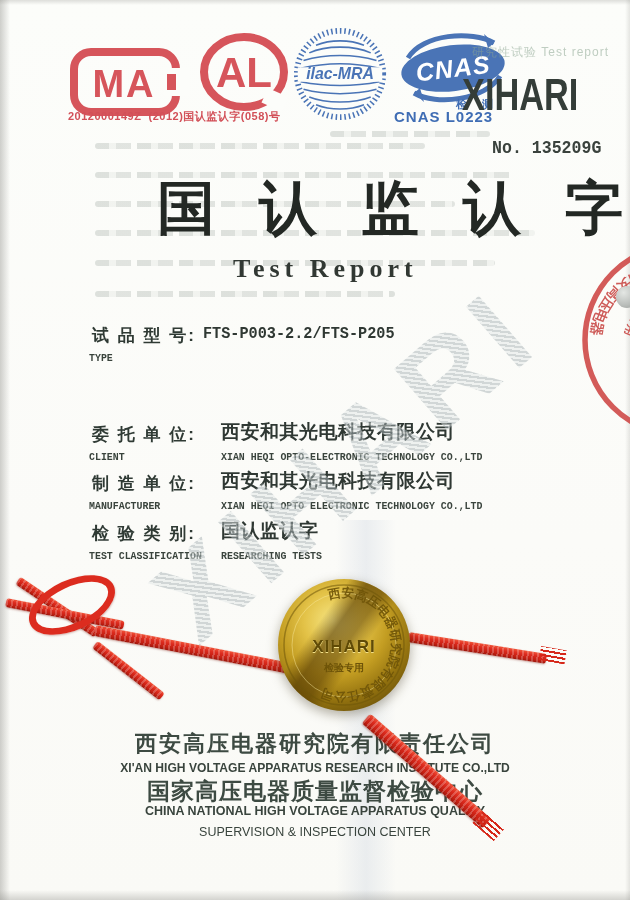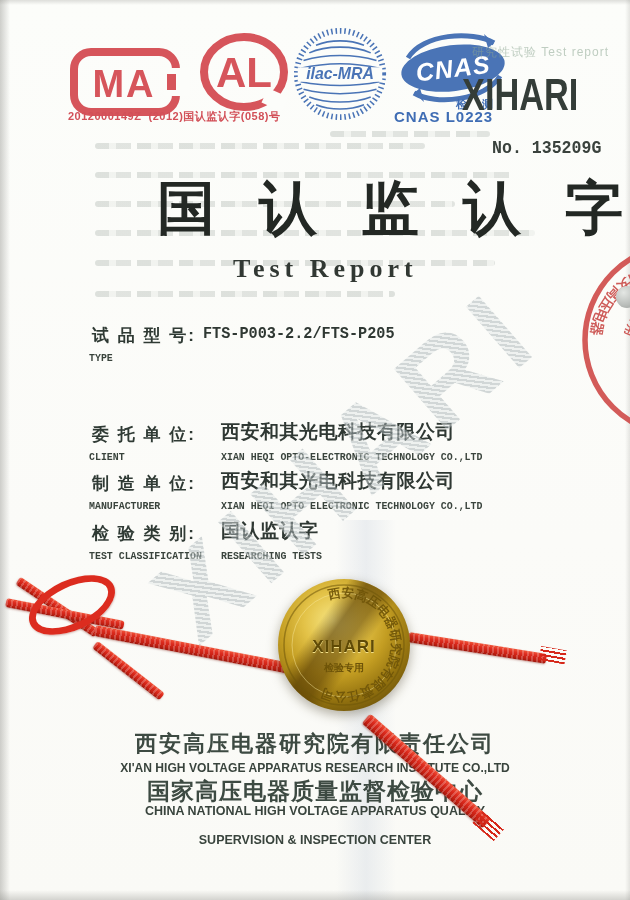--- a/index.html
+++ b/index.html
@@ -41,21 +41,21 @@
   .f-label-en{position:absolute;left:89px;top:28px;font-size:11px;font-weight:bold;color:#39433c;font-family:"Liberation Mono","DejaVu Sans Mono",monospace;transform:scaleX(.9);transform-origin:left top;white-space:nowrap;}
   .f-value-cn{position:absolute;left:221px;top:-4px;font-size:19px;font-weight:bold;color:#2f3833;letter-spacing:.5px;white-space:pre;}
   .f-value-code{position:absolute;left:203px;top:1px;font-size:16px;font-weight:bold;color:#2f3833;font-family:"Liberation Mono","DejaVu Sans Mono",monospace;transform:scaleX(.95);transform-origin:left top;white-space:nowrap;}
   .f-value-en{position:absolute;left:221px;top:28px;font-size:11px;font-weight:bold;color:#3a443d;font-family:"Liberation Mono","DejaVu Sans Mono",monospace;transform:scaleX(.9);transform-origin:left top;white-space:pre;}
   
   .footer{position:absolute;left:25px;width:580px;text-align:center;z-index:6;}
   .ft-cn1{top:729px;font-size:22px;font-weight:900;color:#3d4a42;letter-spacing:2px;}
   .ft-en1{top:760px;font-size:13px;font-weight:bold;color:#39443d;letter-spacing:0;transform:scaleX(.93);}
   .ft-cn2{top:776px;font-size:23px;font-weight:900;color:#3d4a42;letter-spacing:1px;}
   .ft-en2{top:804px;font-size:12.5px;font-weight:bold;color:#39443d;}
-  .ft-en3{top:825px;font-size:12.5px;font-weight:bold;color:#39443d;margin-top:8px;}
+  .ft-en3{top:825px;font-size:12.5px;font-weight:normal;color:#39443d;}
   
   .stamp{position:absolute;left:552px;top:232px;z-index:8;opacity:.9;}
   .gray-dot{position:absolute;left:616px;top:286px;width:22px;height:22px;border-radius:50%;
     background:radial-gradient(circle at 35% 30%,#e4e7e4,#b9bdba 60%,#969a97);z-index:11;}
   
   .ribbon{position:absolute;height:11px;border-radius:3px;z-index:9;transform-origin:left center;
     background:linear-gradient(180deg,#f0543a 0%,#dd2b1e 35%,#c21f12 75%,#9d170c 100%);
     box-shadow:0 1px 2px rgba(120,20,10,.35);}
   .ribbon::after{content:"";position:absolute;inset:0;border-radius:3px;
     background:repeating-linear-gradient(90deg,rgba(255,255,255,.22) 0 2px,rgba(255,255,255,0) 2px 5px);}

